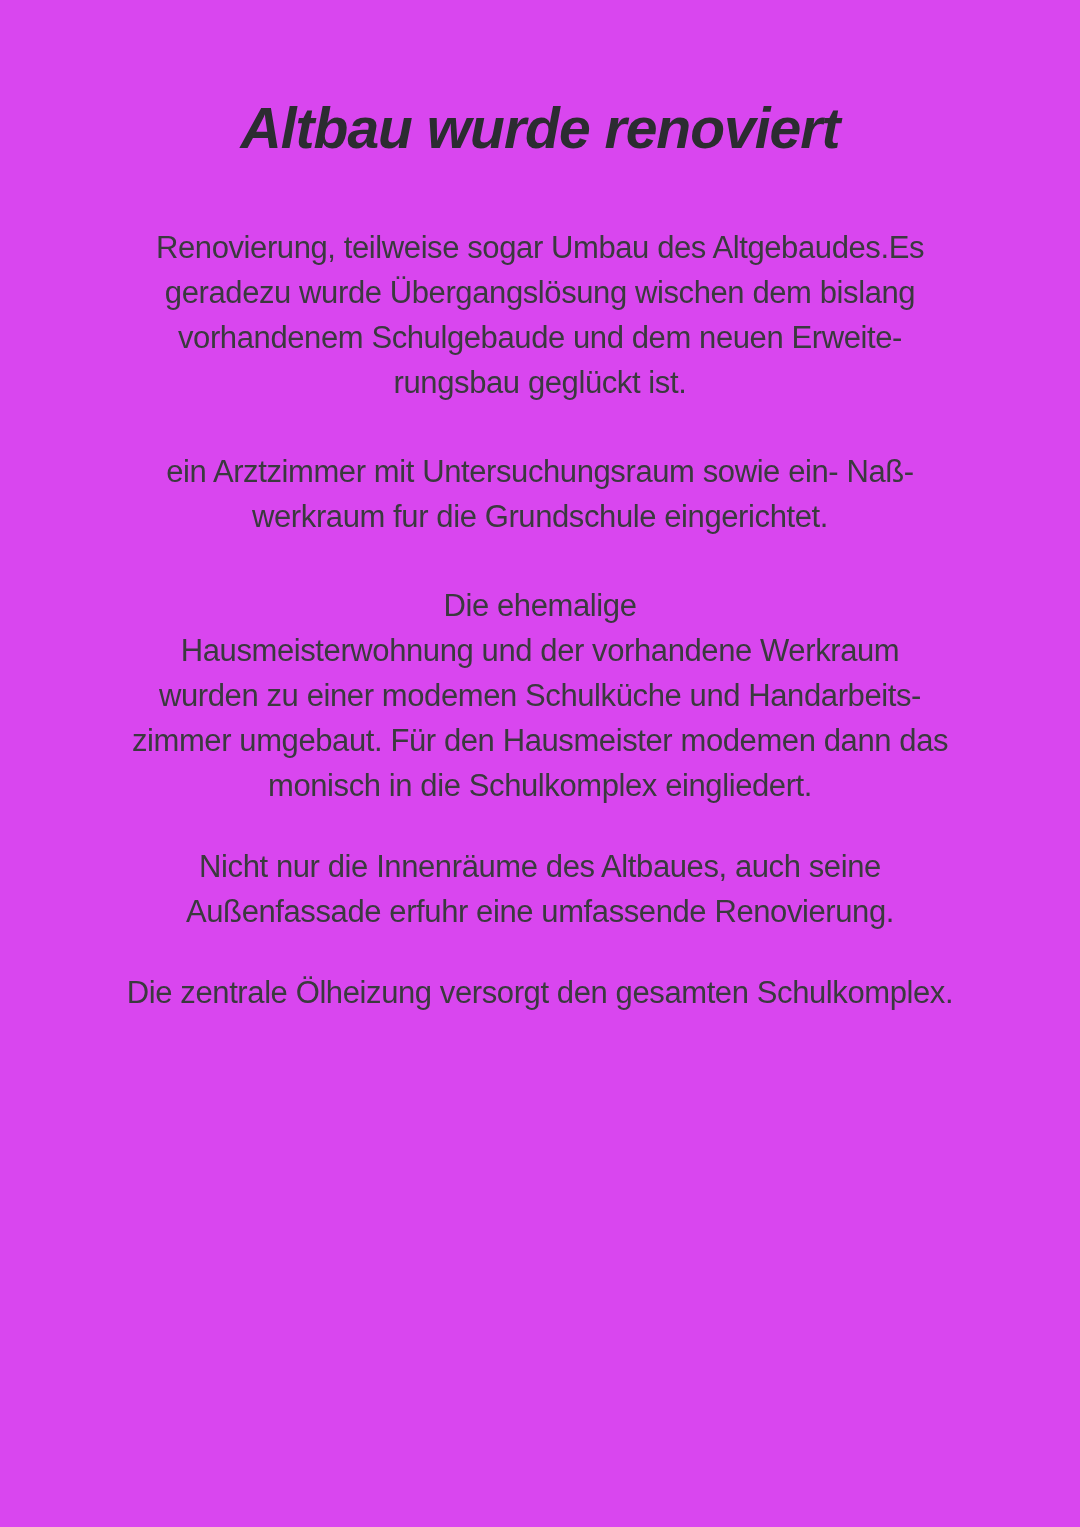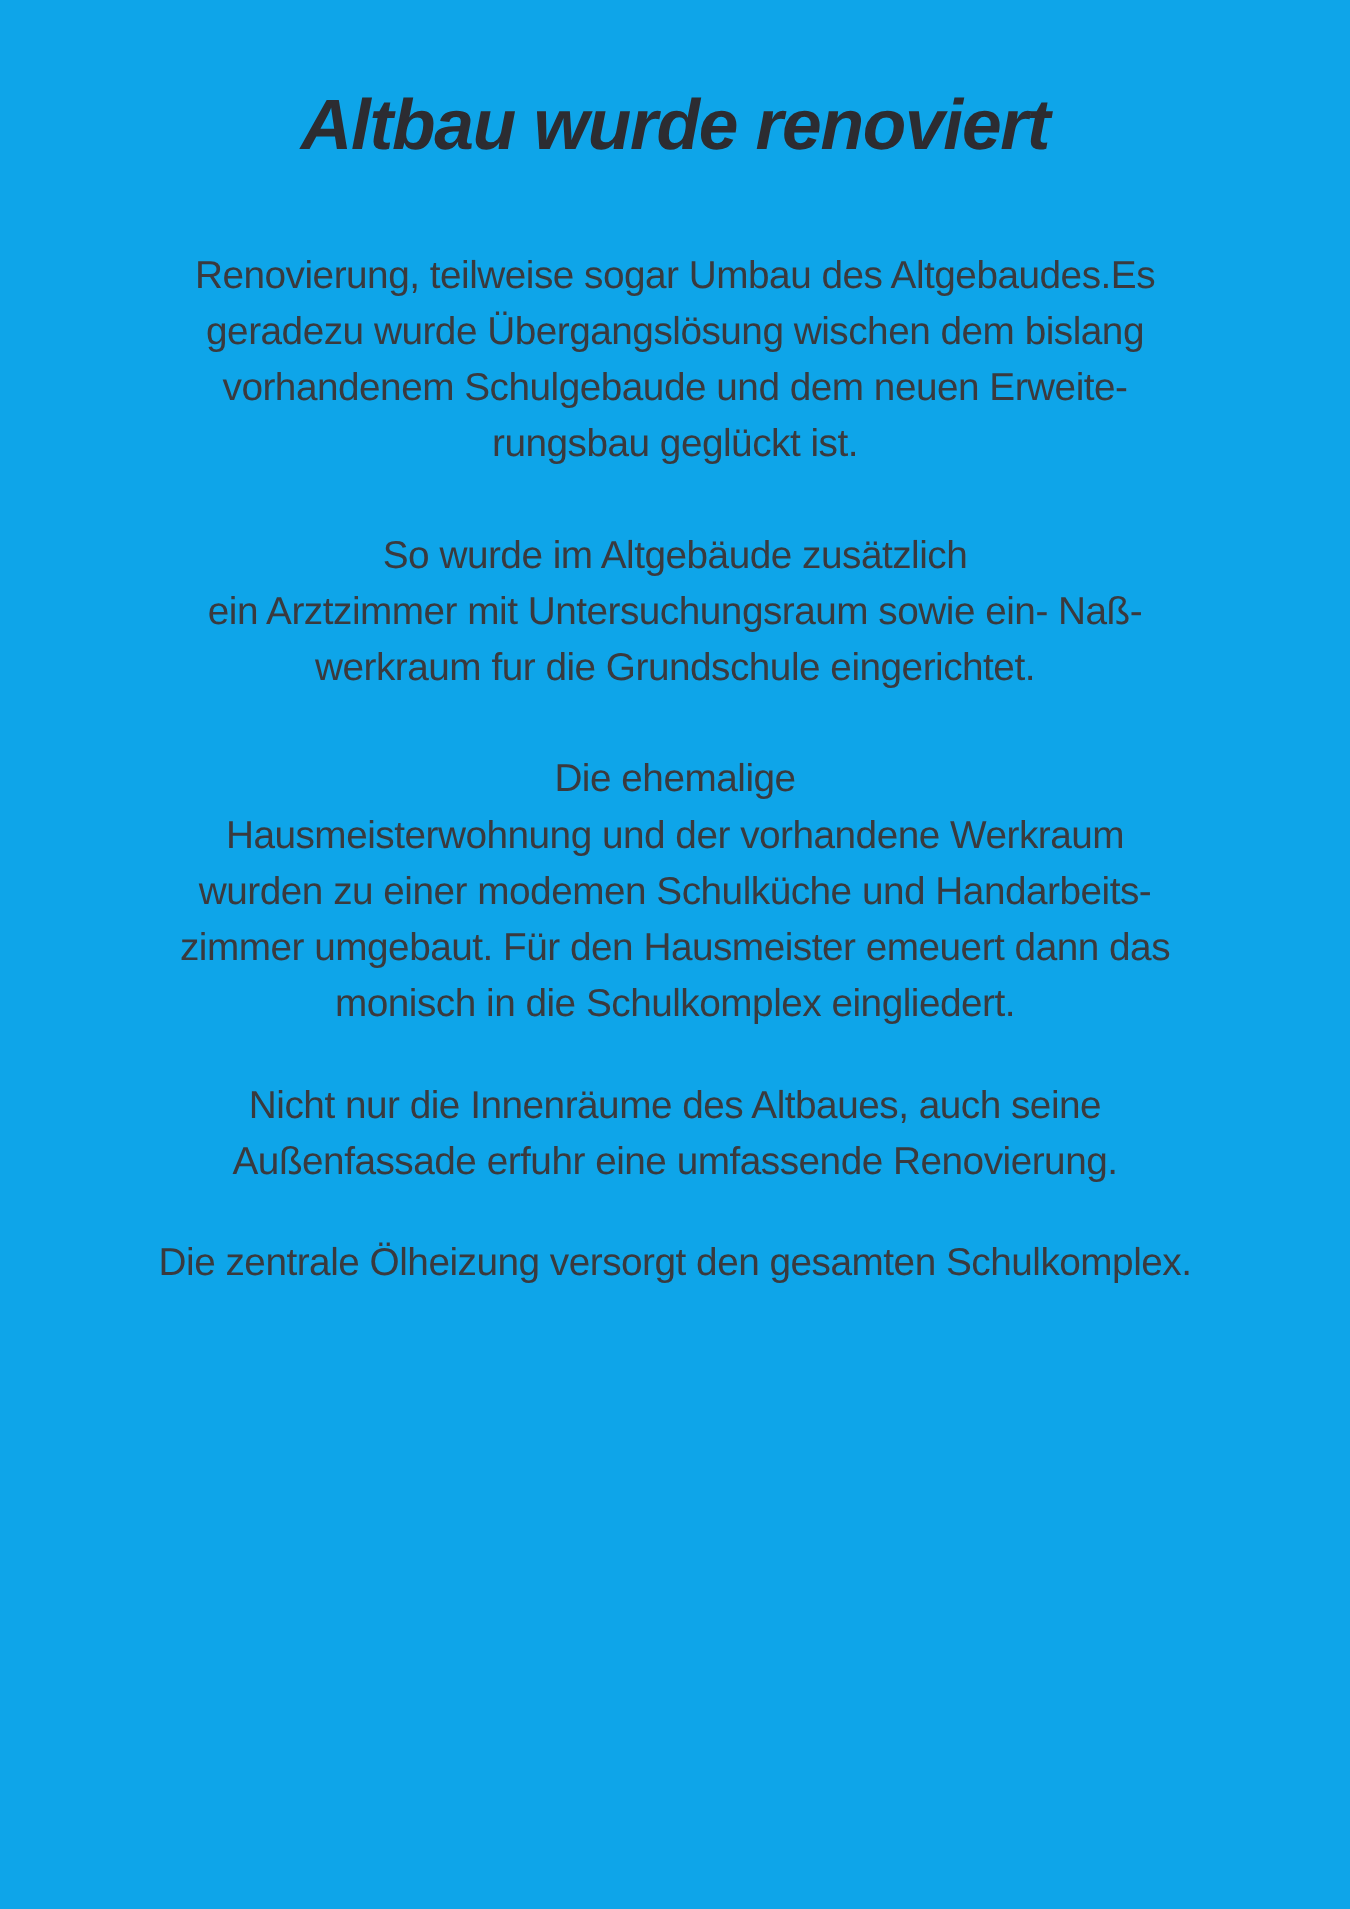--- a/index.html
+++ b/index.html
@@ -3,25 +3,25 @@
 <meta charset="utf-8">
 <style>
   html, body {
     margin: 0;
     padding: 0;
   }
   .page {
     position: relative;
     width: 1080px;
     height: 1527px;
-    background: #0ea5e9;
+    background: #d946ef;
     font-family: "Liberation Sans", sans-serif;
     overflow: hidden;
     box-sizing: border-box;
-    padding-top: 62px;
+    padding-top: 90px;
   }
   .content {
     width: 940px;
     margin: 0 auto;
     text-align: center;
   }
   .title {
     font-size: 57px;
     line-height: 76px;
     font-weight: bold;
@@ -59,30 +59,29 @@
     <h1 class="title">Altbau wurde renoviert</h1>
 
     <div class="para first">
       <div class="line">Renovierung, teilweise sogar Umbau des Altgebaudes.Es</div>
       <div class="line">geradezu wurde Übergangslösung wischen dem bislang</div>
       <div class="line">vorhandenem Schulgebaude und dem neuen Erweite-</div>
       <div class="line">rungsbau geglückt ist.</div>
     </div>
 
     <div class="para gap-normal">
-      <div class="line">So wurde im Altgebäude zusätzlich</div>
       <div class="line">ein Arztzimmer mit Untersuchungsraum sowie ein- Naß-</div>
       <div class="line">werkraum fur die Grundschule eingerichtet.</div>
     </div>
 
     <div class="para gap-normal">
       <div class="line">Die ehemalige</div>
       <div class="line">Hausmeisterwohnung und der vorhandene Werkraum</div>
       <div class="line">wurden zu einer modemen Schulküche und Handarbeits-</div>
-      <div class="line">zimmer umgebaut. Für den Hausmeister emeuert dann das</div>
+      <div class="line">zimmer umgebaut. Für den Hausmeister modemen dann das</div>
       <div class="line">monisch in die Schulkomplex eingliedert.</div>
     </div>
 
     <div class="para gap-large">
       <div class="line">Nicht nur die Innenräume des Altbaues, auch seine</div>
       <div class="line">Außenfassade erfuhr eine umfassende Renovierung.</div>
     </div>
 
     <div class="para gap-large">
       <div class="line">Die zentrale Ölheizung versorgt den gesamten Schulkomplex.</div>

